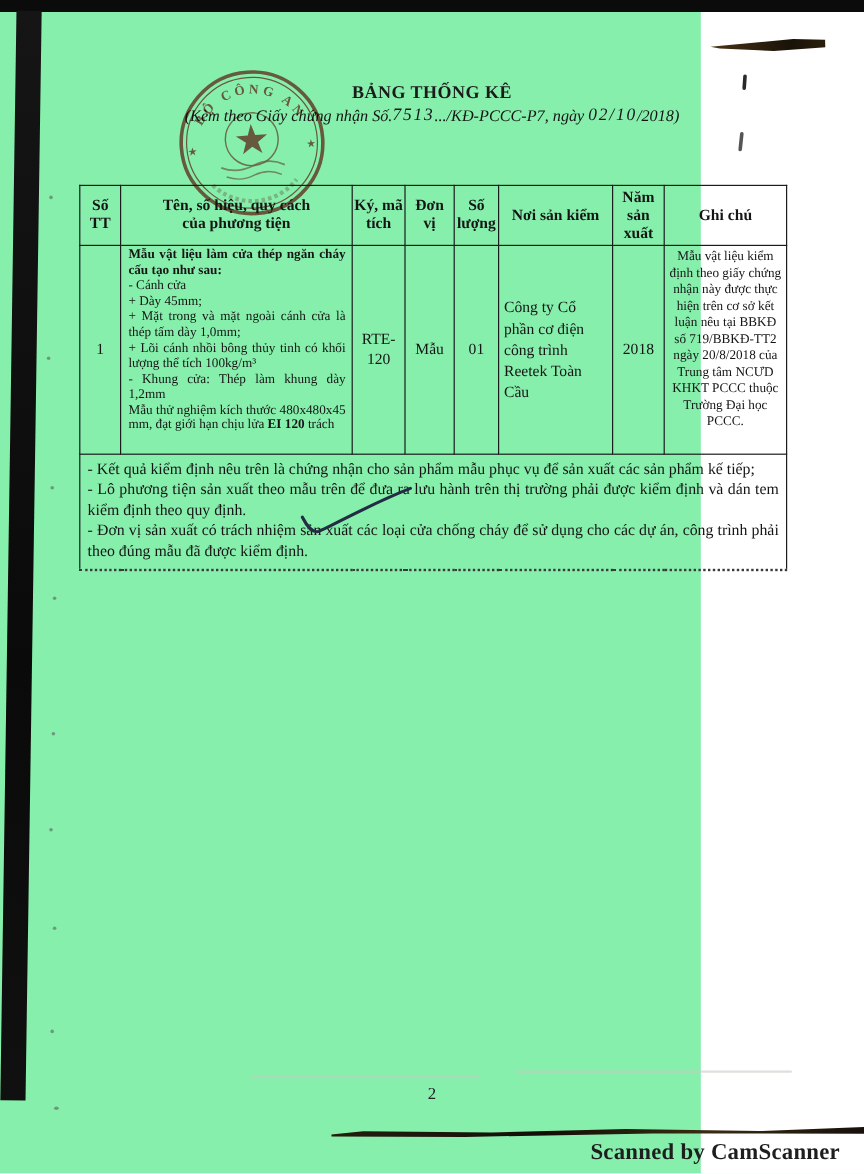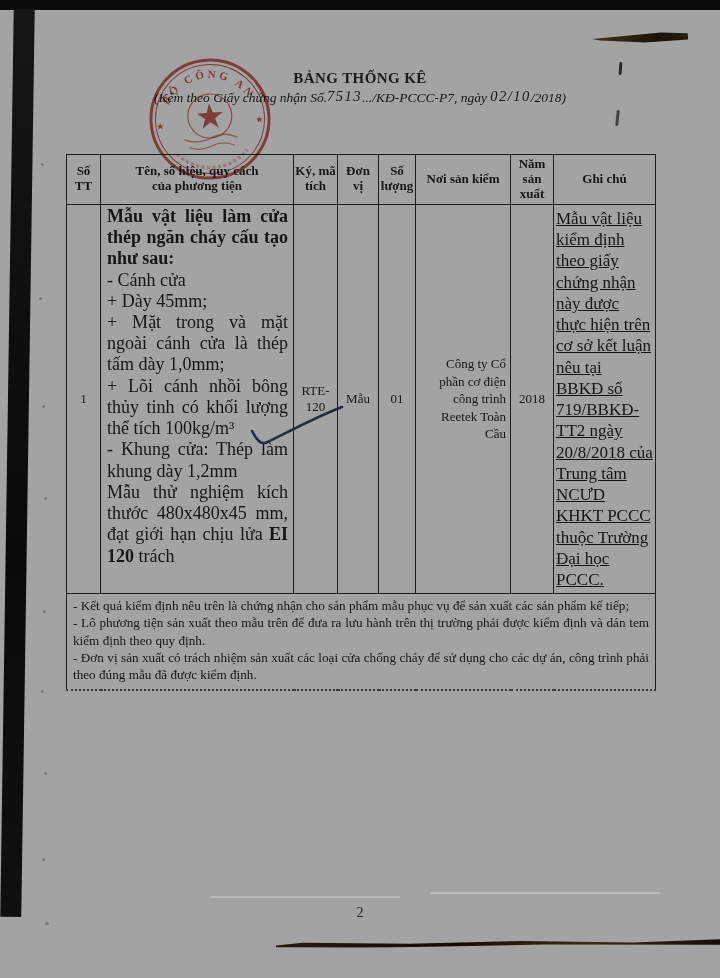--- a/index.html
+++ b/index.html
@@ -1,18 +1,18 @@
 <!DOCTYPE html>
 <html><head>
 <meta charset="utf-8">
 <style>
   * { margin:0; padding:0; box-sizing:border-box; }
   html,body { width:720px; height:978px; background:#ffffff; overflow:hidden;
               font-family:"Liberation Serif", serif; color:#1b1b1b; }
-  .screen { position:relative; width:720px; height:978px; background:#a3a3a3; }
+  .screen { position:relative; width:584px; height:978px; background:#86efac; }
 
   
   .top-bar   { position:absolute; left:0; top:0; width:720px; height:10px; background:#0b0b0b; }
   .left-strip{ position:absolute; left:7px; top:9px; width:21px; height:908px;
                background:linear-gradient(180deg,#151515,#0a0a0a 60%,#101010);
                transform:rotate(0.85deg); }
   .tr-wedge  { position:absolute; left:592px; top:32px; width:96px; height:12px;
                background:linear-gradient(90deg,#4a3414,#181208 70%,#2a1f0c);
                clip-path:polygon(0% 48%, 72% 8%, 100% 20%, 100% 72%, 55% 88%, 8% 62%);
                transform:rotate(-1.5deg); }
@@ -46,25 +46,25 @@
   .doc-table { position:absolute; left:66px; top:154px; width:589px;
                border-collapse:collapse; table-layout:fixed;
                font-size:13px; color:#151515; }
   .doc-table th, .doc-table td { border:1.5px solid #1c1c1c; vertical-align:middle; overflow:hidden; }
   .doc-table th { font-weight:700; white-space:pre-line; line-height:1.15;
                   text-align:center; padding:2px 1px; font-size:13px; }
   .th-row { height:42px; }
   .data-row { height:174px; }
   td.center { text-align:center; }
   td.desc { vertical-align:top; text-align:justify; padding:1px 5px 1px 6px;
-            line-height:1.18; font-size:18px; }
+            line-height:1.18; font-size:11px; }
   td.desc .b { font-weight:700; }
-  td.manufacturer { text-align:right; padding:0 4px; line-height:1.35; }
-  td.ghichu { vertical-align:top; padding:3px 2px;
-              font-size:17px; line-height:1.25;text-decoration:underline; }
+  td.manufacturer { text-align:left; padding:0 4px; line-height:1.35; }
+  td.ghichu { text-align:center; vertical-align:top; padding:3px 2px;
+              font-size:11px; line-height:1.25; }
   tr.notes-row td { border-bottom:2px dotted #3a3a3a; padding:3px 6px 6px 6px;
                     line-height:1.3; font-size:13.2px; text-align:justify; }
   .note-line { margin:0; }
 
   .checkmark { position:absolute; left:246px; top:403px; width:100px; height:48px; }
 </style>
 </head>
 <body>
 
 <div class="screen">
@@ -176,14 +176,15 @@
   </tbody>
     </table>
 
   <div class="checkmark">
     <svg viewBox="0 0 100 48" width="100" height="48">
       <path d="M 6,28 C 10,36 15,41 19,40 C 28,37 60,18 96,4" stroke="#232c44" stroke-width="2.6" fill="none" stroke-linecap="round"></path>
     </svg>
   </div>
 
   <div class="page-number">2</div>
+  <div class="camscanner">Scanned by CamScanner</div>
 
 </div>
 
 </body></html>

